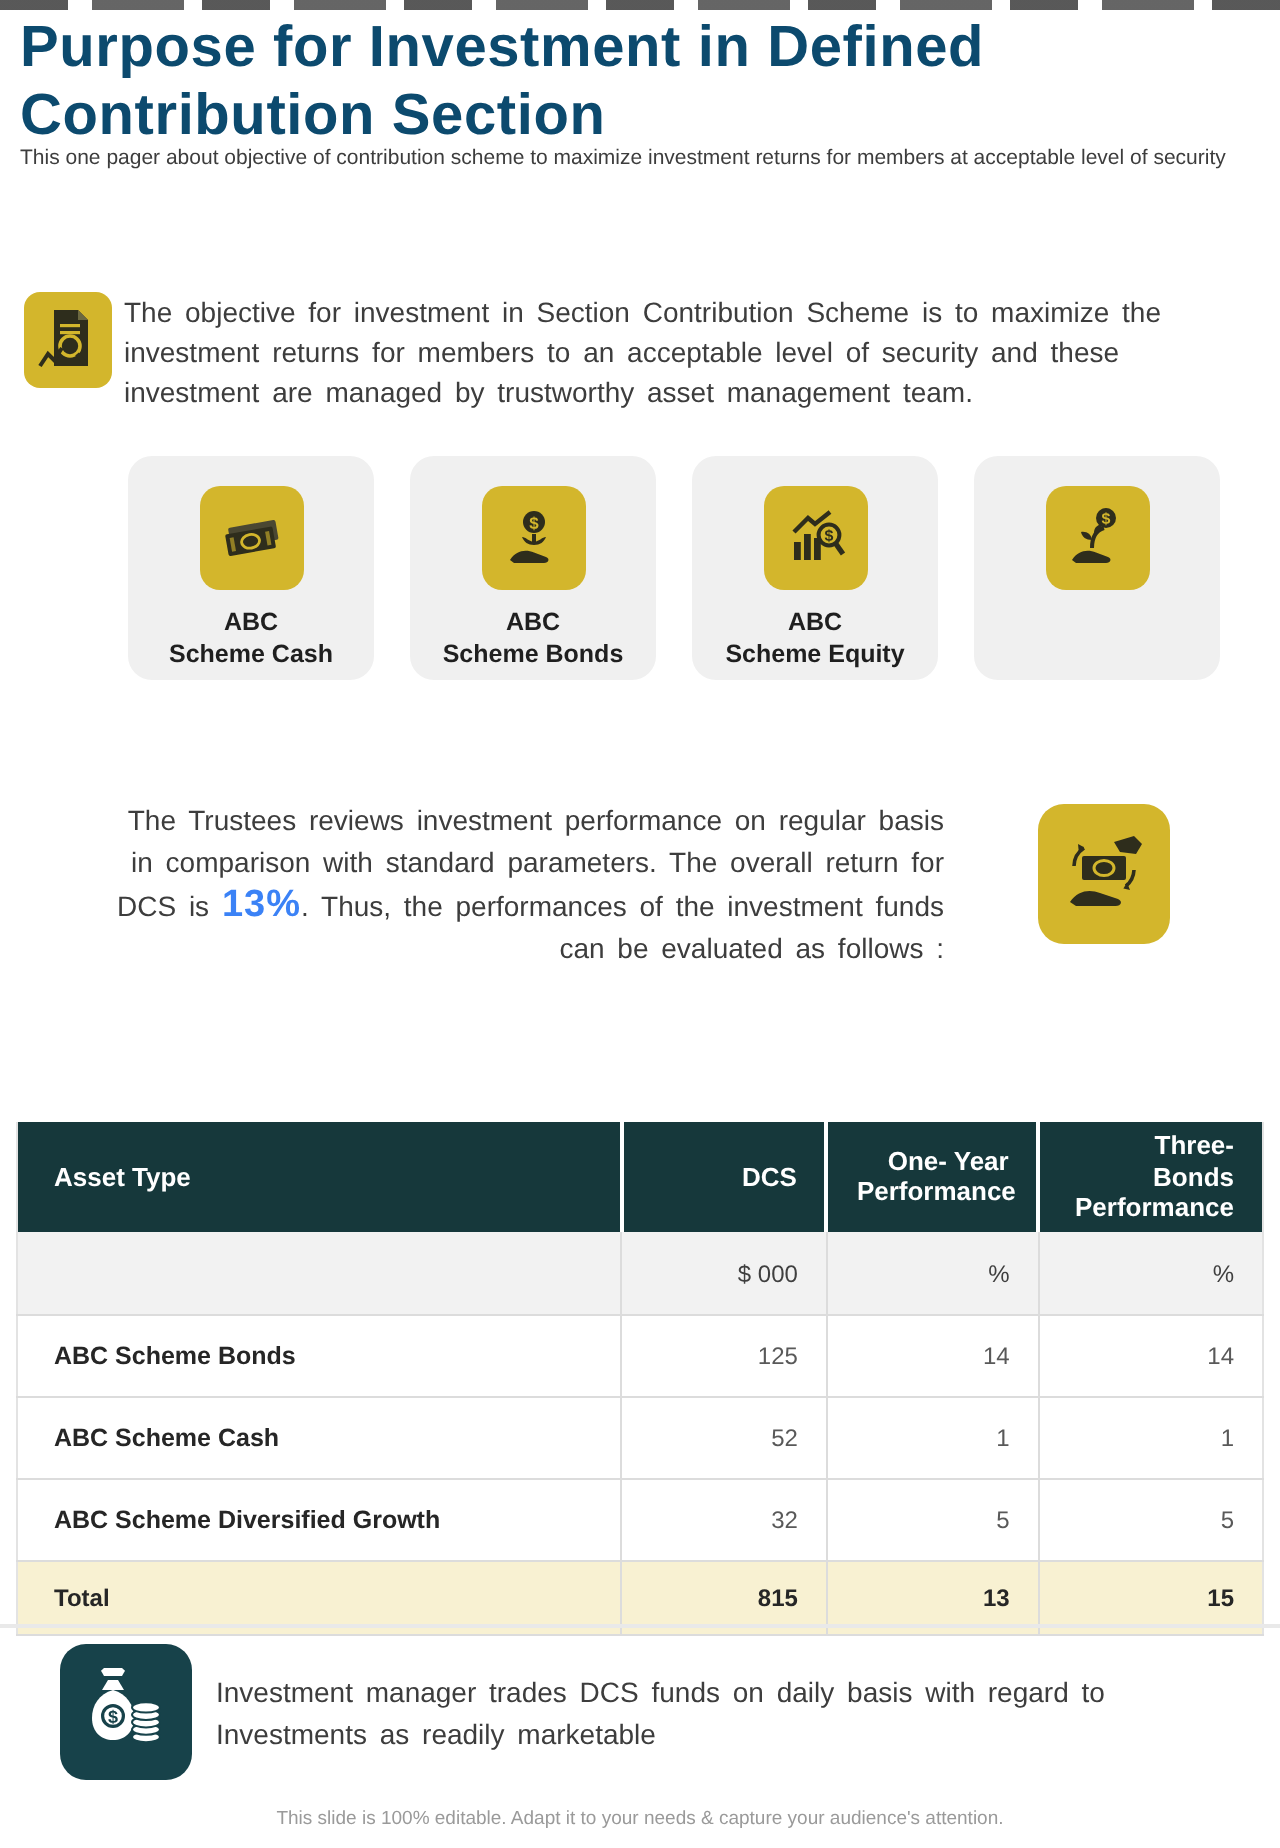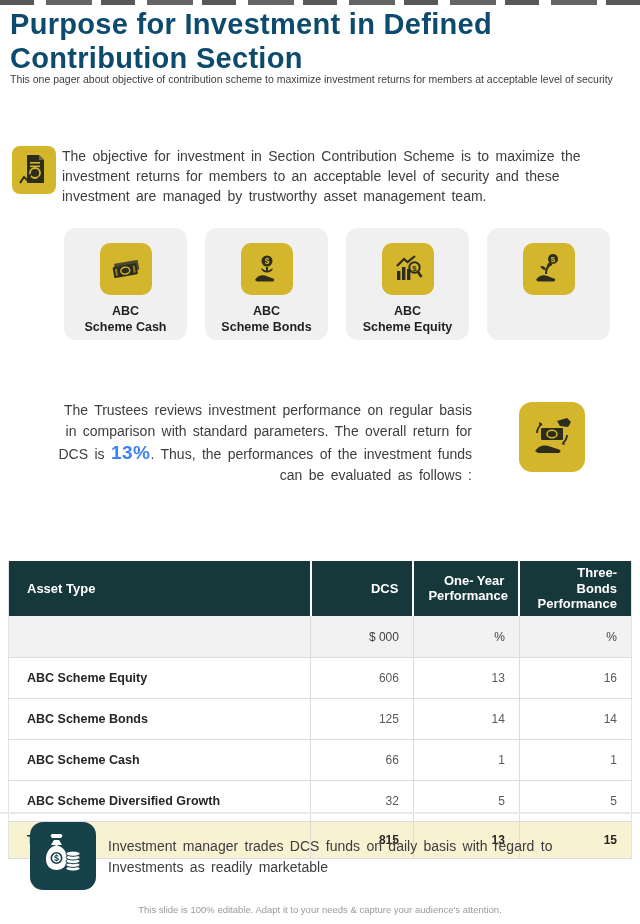--- a/index.html
+++ b/index.html
@@ -252,34 +252,28 @@
       </tr>
     </thead>
     <tbody>
       <tr class="unit-row">
         <td></td>
         <td>$ 000</td>
         <td>%</td>
         <td>%</td>
       </tr>
       <tr>
-        <td class="asset-cell">ABC  Scheme Equity</td>
-        <td>606</td>
-        <td>13</td>
-        <td>16</td>
-      </tr>
-      <tr>
         <td class="asset-cell">ABC  Scheme Bonds</td>
         <td>125</td>
         <td>14</td>
         <td>14</td>
       </tr>
       <tr>
         <td class="asset-cell">ABC  Scheme Cash</td>
-        <td>66</td>
+        <td>52</td>
         <td>1</td>
         <td>1</td>
       </tr>
       <tr>
         <td class="asset-cell">ABC  Scheme Diversified Growth</td>
         <td>32</td>
         <td>5</td>
         <td>5</td>
       </tr>
       <tr class="total-row">

